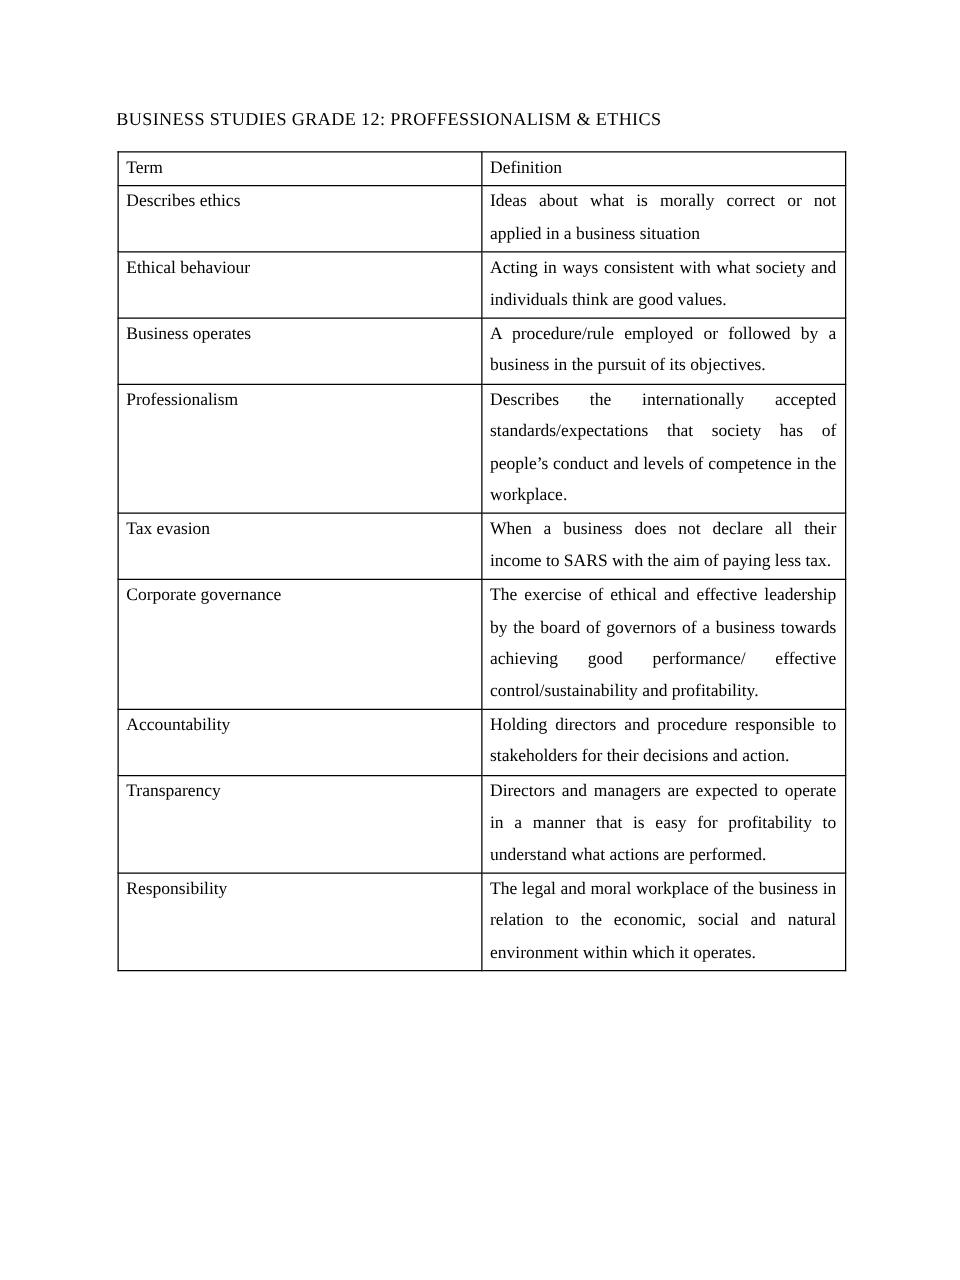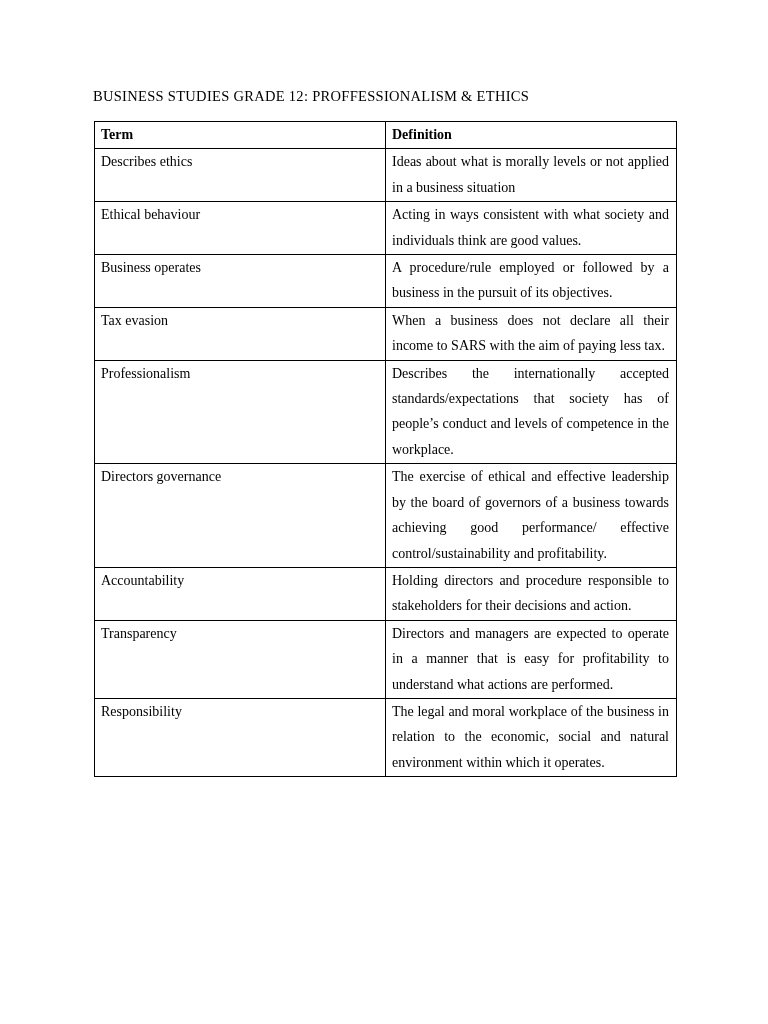--- a/index.html
+++ b/index.html
@@ -44,21 +44,20 @@
     text-align: left;
     line-height: 25.4px;
     padding: 0 7px 1px 6px;
   }
   .terms-table td.def-cell {
     text-align: justify;
     text-justify: inter-word;
   }
   .terms-table tr.header-row th {
     height: 26px;
-    font-weight: bold;
   }
 </style>
 </head>
 <body>
 
 <div class="page">
 
   <div class="doc-title">BUSINESS STUDIES GRADE 12: PROFFESSIONALISM &amp; ETHICS</div>
 
   <table class="terms-table">
@@ -68,40 +67,40 @@
     </colgroup>
     <thead>
       <tr class="header-row">
         <th>Term</th>
         <th>Definition</th>
       </tr>
     </thead>
     <tbody>
       <tr>
         <td class="term-cell">Describes ethics</td>
-        <td class="def-cell">Ideas about what is morally levels or not applied in a business situation</td>
+        <td class="def-cell">Ideas about what is morally correct or not applied in a business situation</td>
       </tr>
       <tr>
         <td class="term-cell">Ethical behaviour</td>
         <td class="def-cell">Acting in ways consistent with what society and individuals think are good values.</td>
       </tr>
       <tr>
         <td class="term-cell">Business operates</td>
         <td class="def-cell">A procedure/rule employed or followed by a business in the pursuit of its objectives.</td>
       </tr>
       <tr>
+        <td class="term-cell">Professionalism</td>
+        <td class="def-cell">Describes the internationally accepted standards/expectations that society has of people’s conduct and levels of competence in the workplace.</td>
+      </tr>
+      <tr>
         <td class="term-cell">Tax evasion</td>
         <td class="def-cell">When a business does not declare all their income to SARS with the aim of paying less tax.</td>
       </tr>
       <tr>
-        <td class="term-cell">Professionalism</td>
-        <td class="def-cell">Describes the internationally accepted standards/expectations that society has of people’s conduct and levels of competence in the workplace.</td>
-      </tr>
-      <tr>
-        <td class="term-cell">Directors governance</td>
+        <td class="term-cell">Corporate governance</td>
         <td class="def-cell">The exercise of ethical and effective leadership by the board of governors of a business towards achieving good performance/ effective control/sustainability and profitability.</td>
       </tr>
       <tr>
         <td class="term-cell">Accountability</td>
         <td class="def-cell">Holding directors and procedure responsible to stakeholders for their decisions and action.</td>
       </tr>
       <tr>
         <td class="term-cell">Transparency</td>
         <td class="def-cell">Directors and managers are expected to operate in a manner that is easy for profitability to understand what actions are performed.</td>
       </tr>

